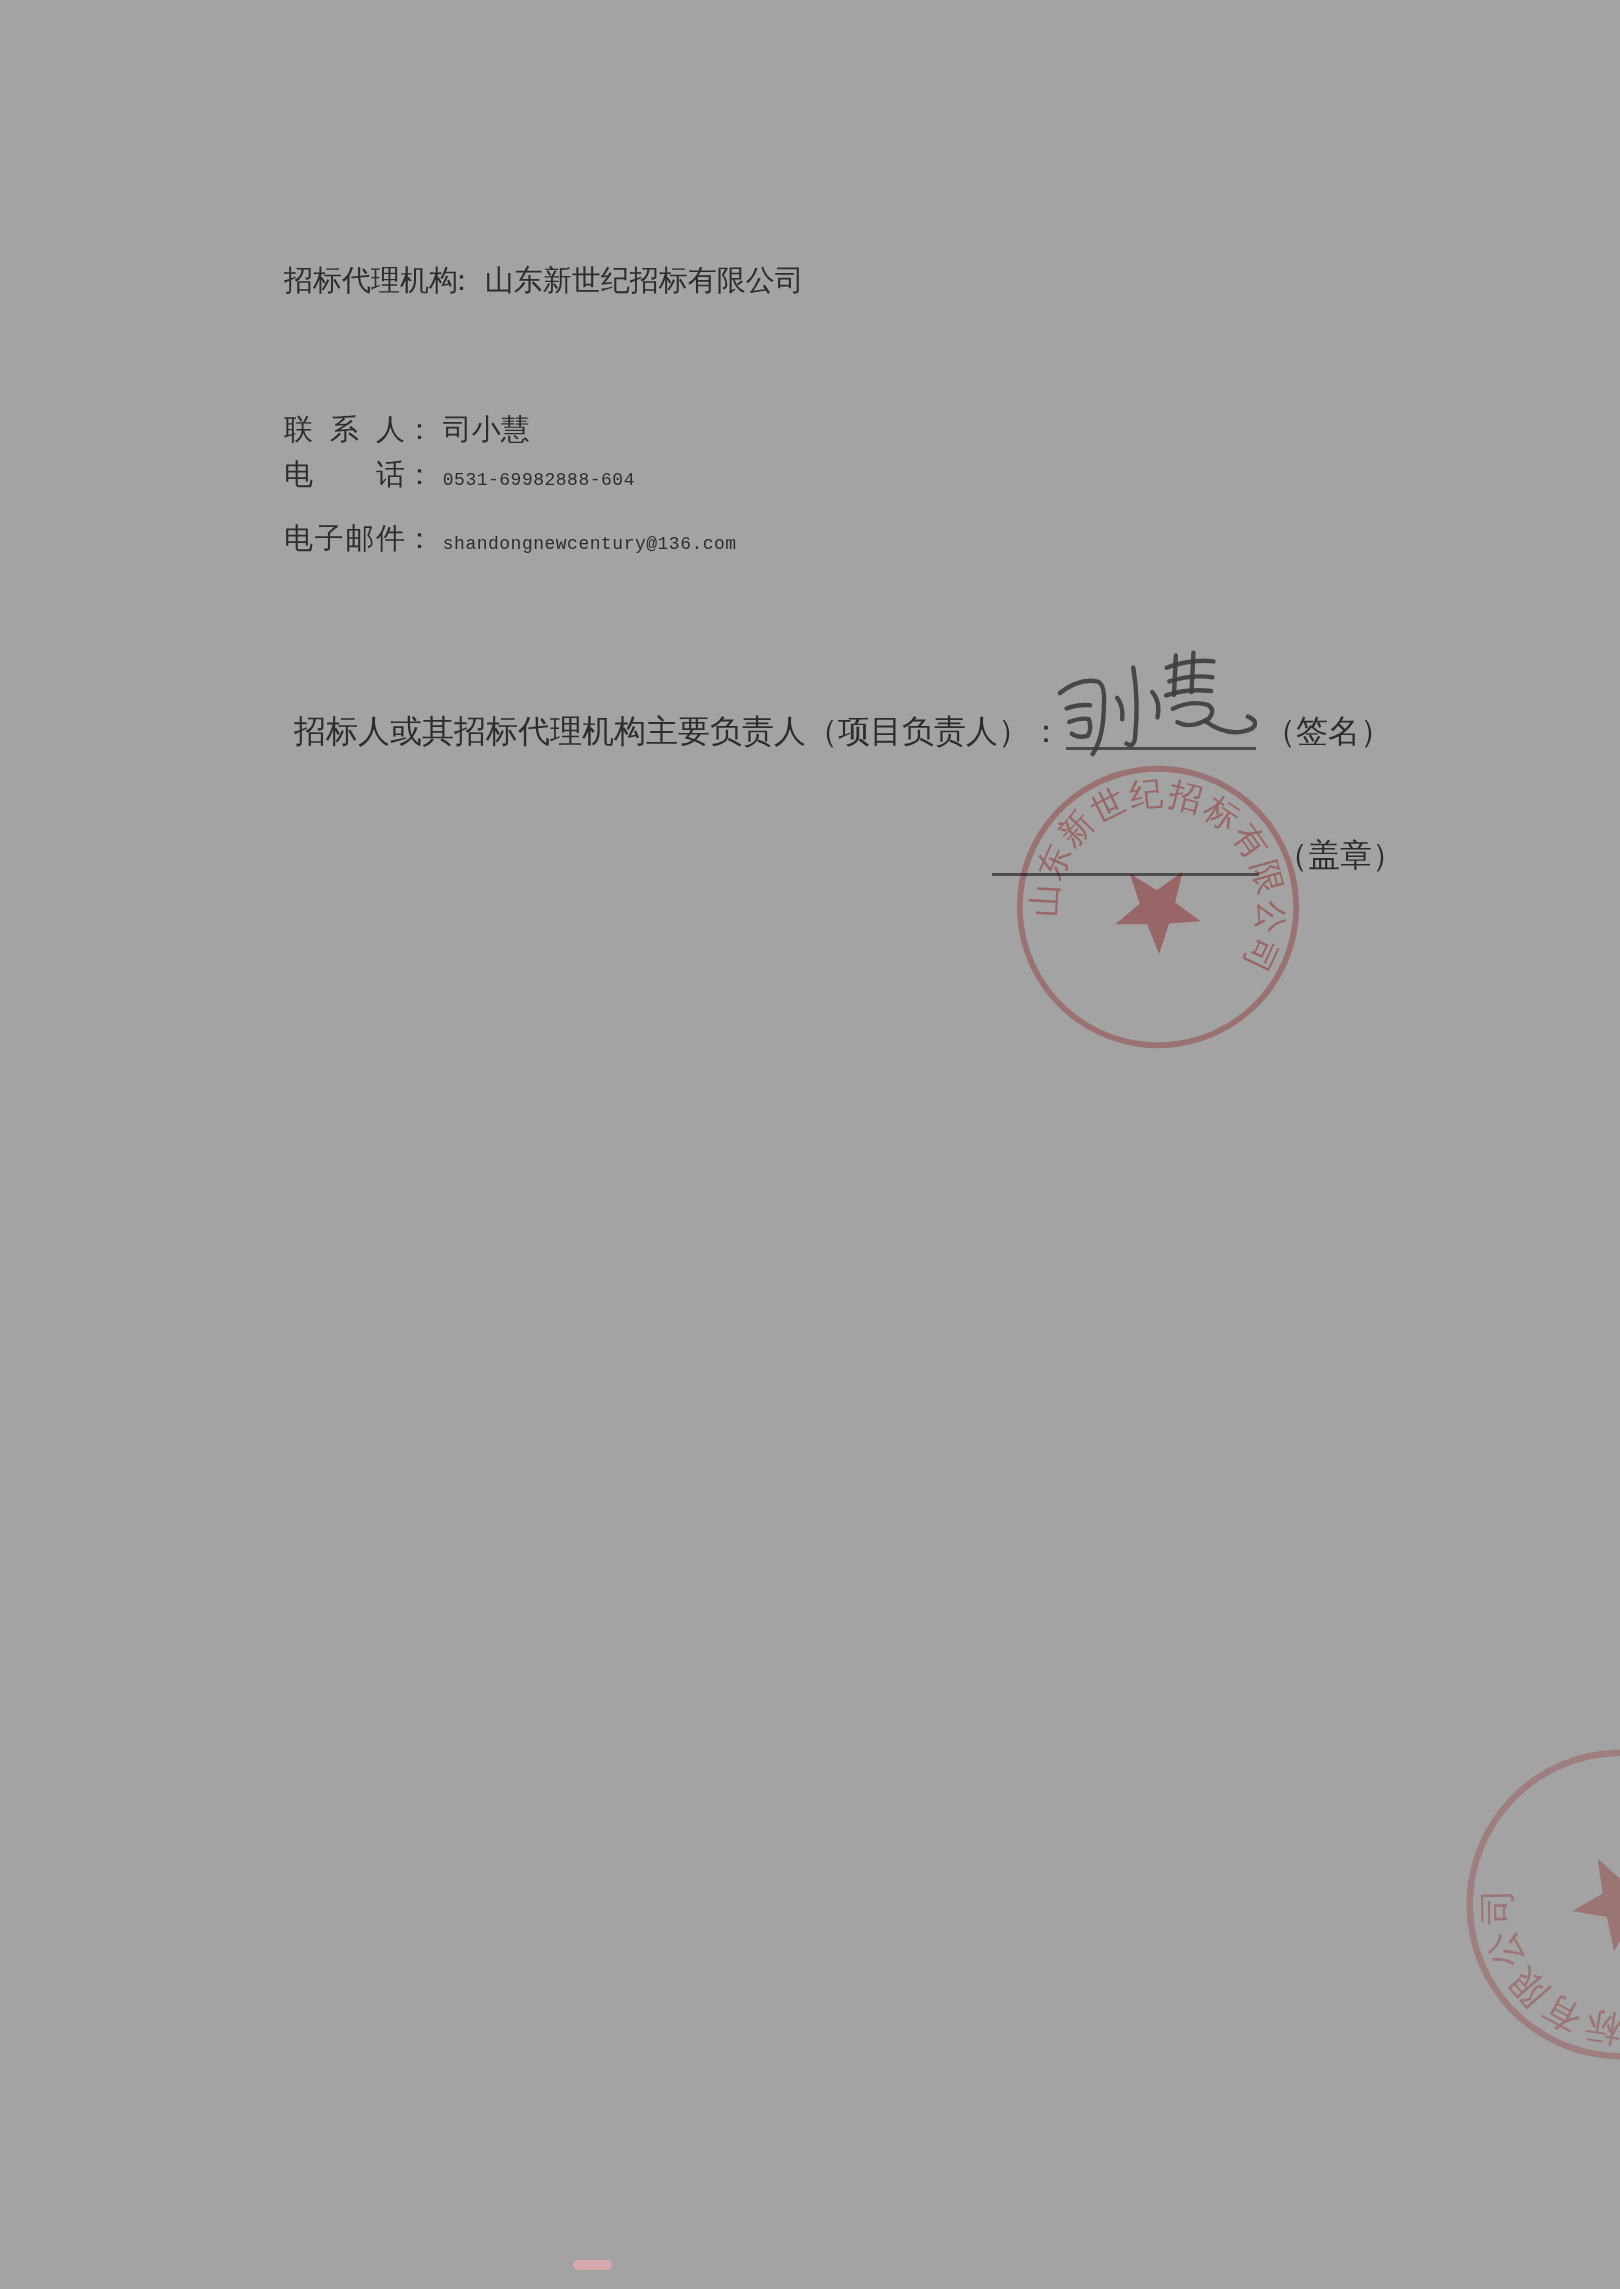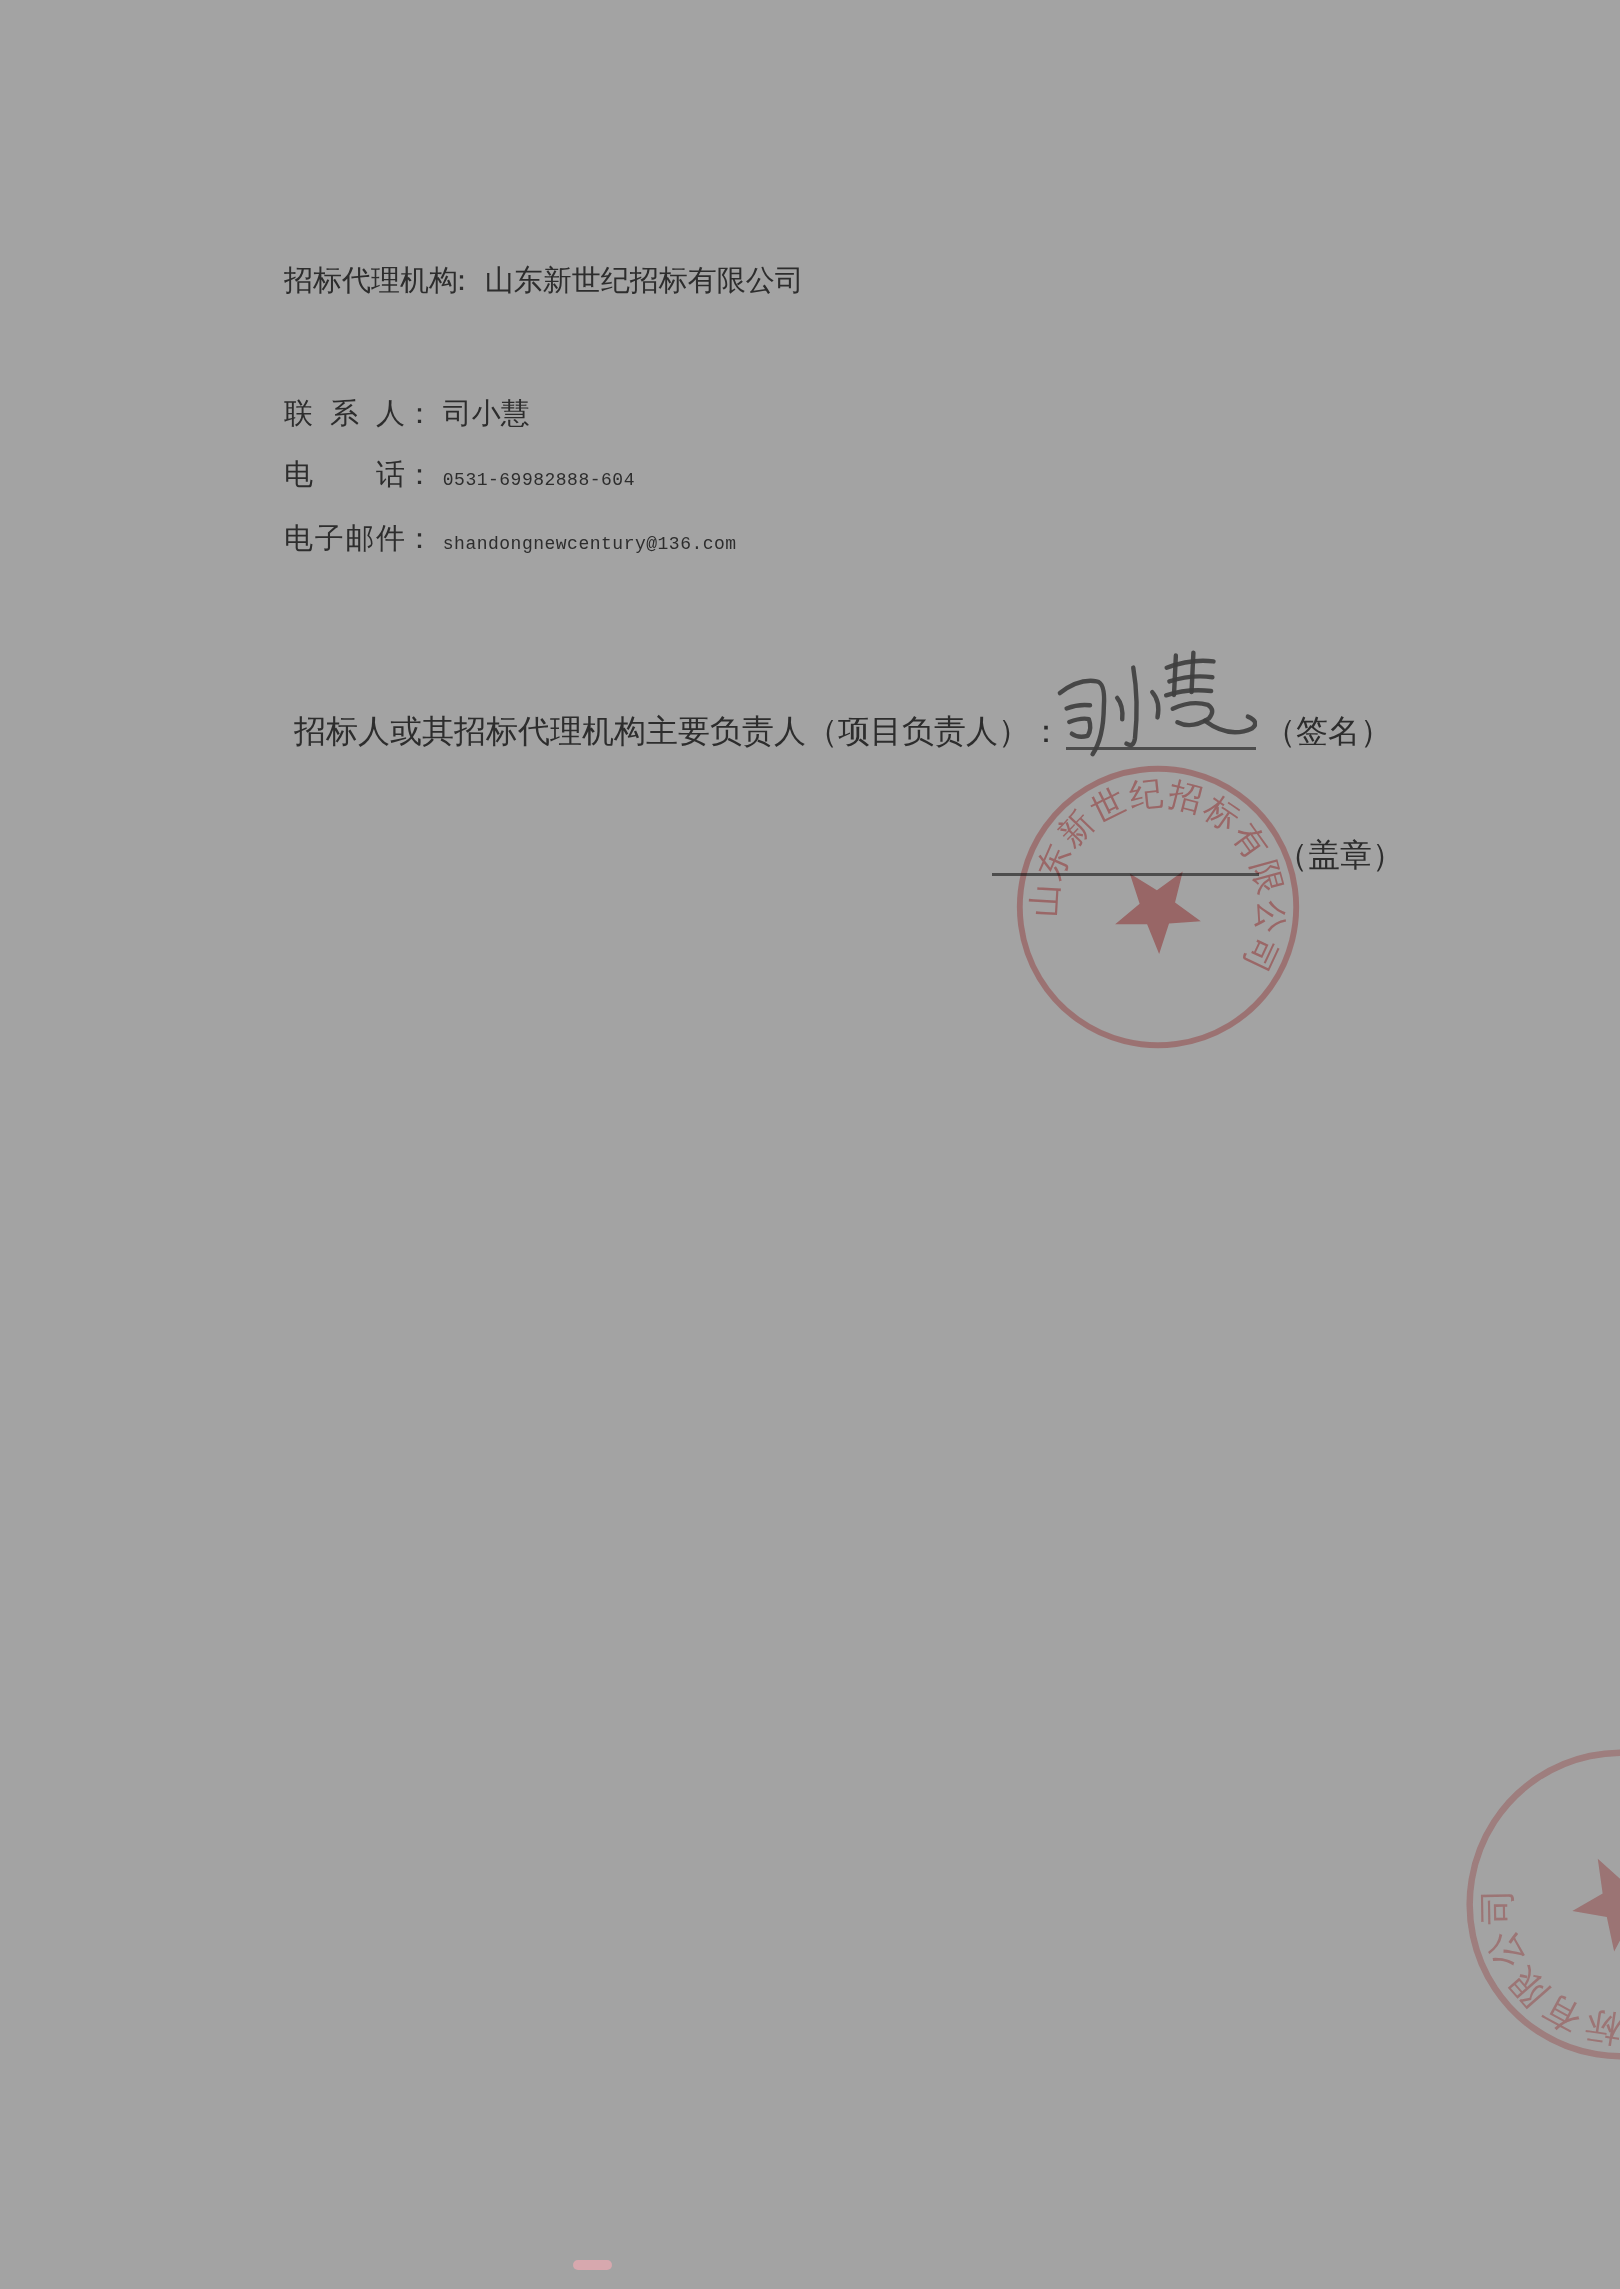--- a/index.html
+++ b/index.html
@@ -34,21 +34,21 @@
 </head>
 <body>
 
 <div class="page">
 
   <div class="row" style="top:263px">
     <span class="lbl w6">招标代理机构</span><span class="colon">：</span><span class="val">山东新世纪招标有限公司</span>
   </div>
 
 
-  <div class="row" style="top:396px">
+  <div class="row" style="top:412px">
     <span class="lbl w4">联系人</span><span class="colon">：</span><span class="val">司小慧</span>
   </div>
 
   <div class="row" style="top:457px">
     <span class="lbl w4">电话</span><span class="colon">：</span><span class="val mono">0531-69982888-604</span>
   </div>
 
   <div class="row" style="top:521px">
     <span class="lbl w4">电子邮件</span><span class="colon">：</span><span class="val mono">shandongnewcentury@136.com</span>
   </div>

